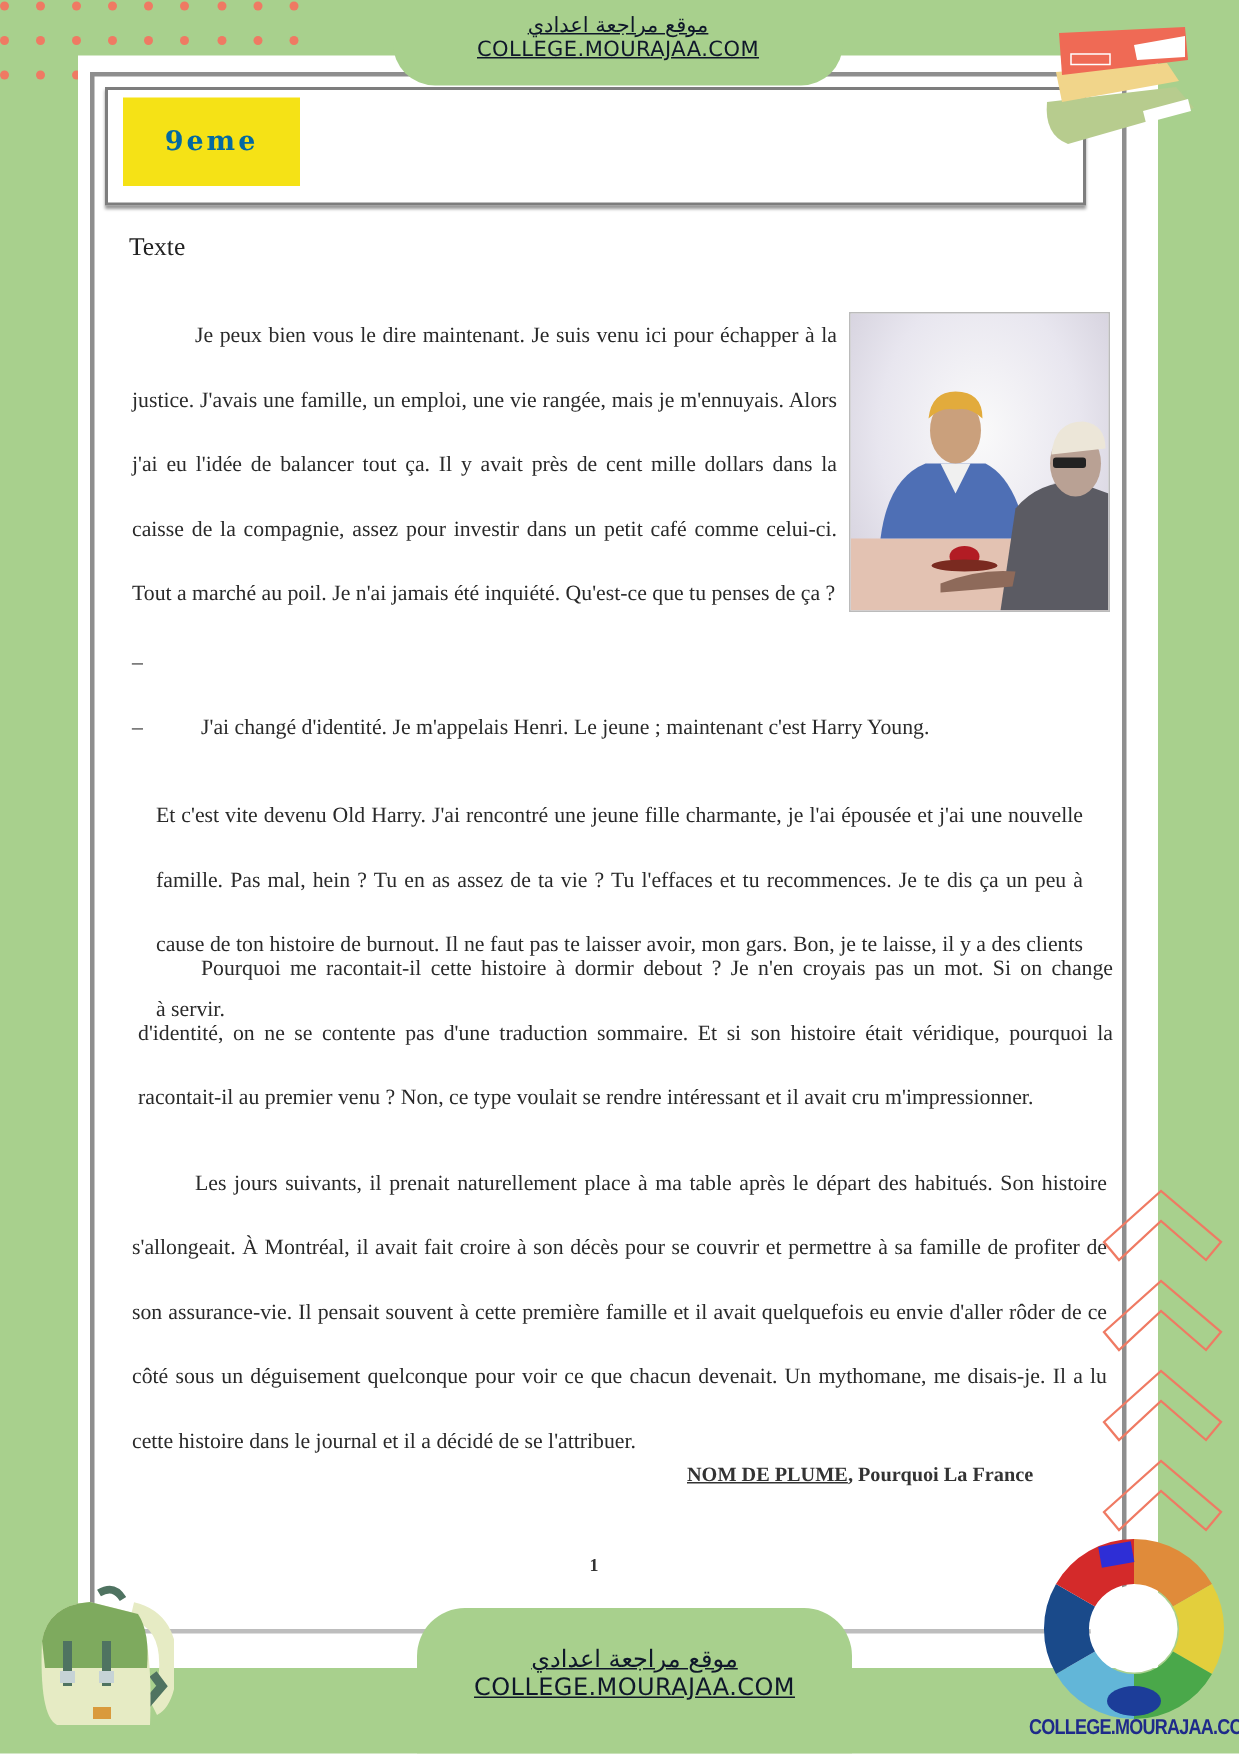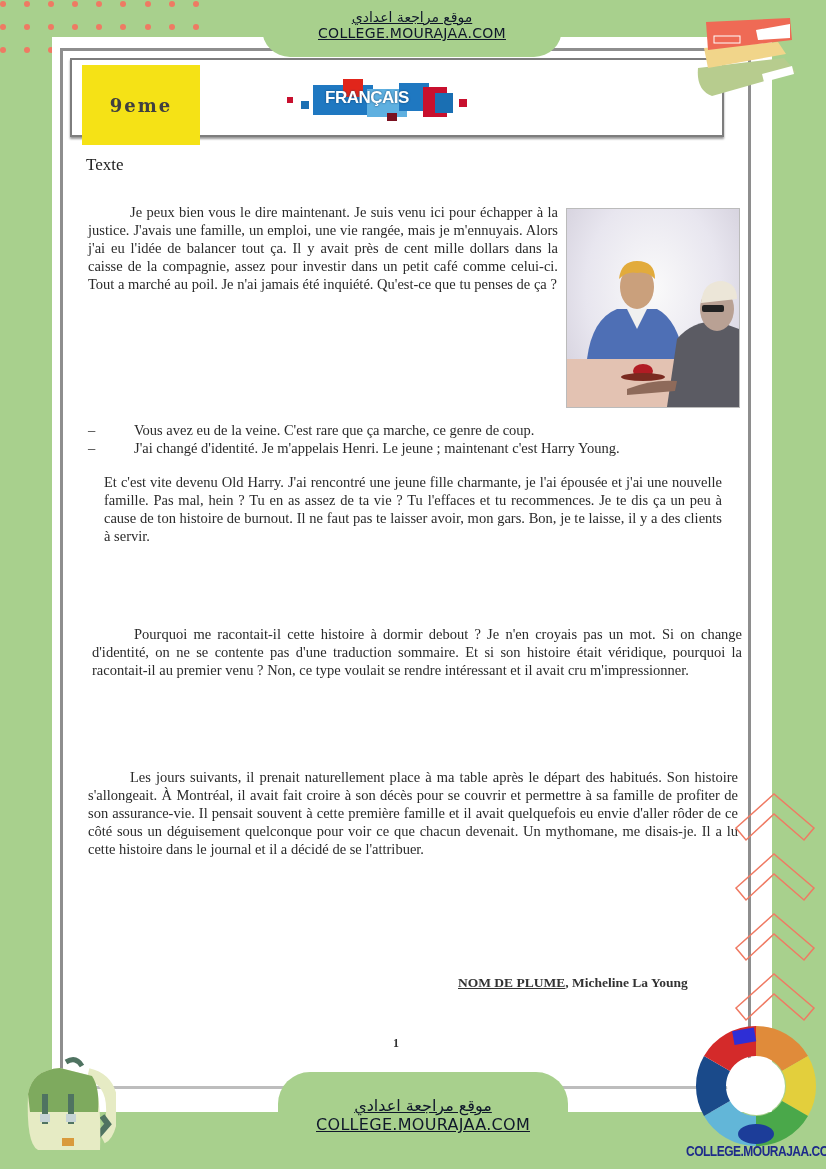--- a/index.html
+++ b/index.html
@@ -2,26 +2,26 @@
 <html><head>
 <meta charset="utf-8">
 <style>
   html, body { margin:0; padding:0; }
   body { width:826px; height:1169px; position:relative; overflow:hidden; background:#a8d08d; font-family:"Liberation Serif", serif; }
   .dots { position:absolute; left:0; top:0; width:200px; height:52px; }
   .dot { position:absolute; width:6px; height:6px; border-radius:50%; background:#ef7a63; }
   .page { position:absolute; left:52px; top:37px; width:720px; height:1075px; background:#fff; }
   .frame { position:absolute; left:60px; top:48px; width:685px; height:1035px; border:3px solid #8e8e8e; border-bottom-color:#bdbdbd; }
   .header-box { position:absolute; left:70px; top:58px; width:650px; height:75px; border:2px solid #7d7d7d; background:#fff; box-shadow:0 2px 2px #999; }
-  .level-badge { position:absolute; left:10px; top:5px; width:118px; height:80px; background:#f5e216; display:flex; align-items:center; justify-content:center; font-family:"DejaVu Serif", serif; font-weight:bold; font-size:18px; color:#404040; letter-spacing:2px; }
+  .level-badge { position:absolute; left:10px; top:5px; width:118px; height:59px; background:#f5e216; display:flex; align-items:center; justify-content:center; font-family:"DejaVu Serif", serif; font-weight:bold; font-size:18px; color:#0369a1; letter-spacing:2px; }
   .logo-fr { position:absolute; left:215px; top:15px; width:190px; height:48px; }
   .logo-fr .blk { position:absolute; }
   .logo-fr .txt { position:absolute; left:38px; top:13px; font-family:"Liberation Sans", sans-serif; font-weight:bold; font-size:17px; color:#fff; text-shadow:0 0 2px #0b3d6b; letter-spacing:-0.5px; }
   .title { position:absolute; left:86px; top:155px; font-size:17px; font-weight:normal; color:#222; }
-  .txt-block { position:absolute; color:#2a2a2a; font-size:14.5px; line-height:18px; text-align:justify; }
+  .txt-block { position:absolute; color:#2a2a2a; font-size:14.5px; line-height:43px; text-align:justify; }
   .txt-block p { margin:16px; }
   .indent { text-indent:42px; }
   .dash-line { display:flex; }
   .dash { width:46px; flex:none; }
   .illustration { position:absolute; left:566px; top:208px; width:172px; height:198px; border:1px solid #bbb; background:radial-gradient(ellipse at 50% 40%, #fafafa 0%, #e8e6ef 55%, #cfcbd8 100%); overflow:hidden; }
   .signature { position:absolute; left:458px; top:975px; font-size:13.5px; font-weight:bold; color:#333; }
   .signature u { text-decoration:underline; }
   .pagenum { position:absolute; left:393px; top:1036px; font-size:12px; font-weight:bold; color:#333; }
   .banner { position:absolute; background:#a8d08d; color:#0f172a; text-align:center; font-family:"DejaVu Sans", sans-serif; font-weight:normal; }
   .banner-top { left:262px; top:0; width:300px; height:57px; border-radius:0 0 28px 28px; }
@@ -63,33 +63,20 @@
     <span class="dot" style="left:145px;top:47px"></span>
     <span class="dot" style="left:169px;top:47px"></span>
     <span class="dot" style="left:193px;top:47px"></span>
 </div>
 
 <div class="page"></div>
 <div class="frame"></div>
 
 <div class="header-box">
   <div class="level-badge">9eme</div>
-  <div class="logo-fr">
-    <span class="blk" style="left:0;top:22px;width:6px;height:6px;background:#c8102e"></span>
-    <span class="blk" style="left:14px;top:26px;width:8px;height:8px;background:#1a6fb3"></span>
-    <span class="blk" style="left:26px;top:10px;width:60px;height:30px;background:#1f78c1"></span>
-    <span class="blk" style="left:56px;top:4px;width:20px;height:18px;background:#e1251b"></span>
-    <span class="blk" style="left:80px;top:14px;width:40px;height:28px;background:#5fb0e0"></span>
-    <span class="blk" style="left:112px;top:8px;width:30px;height:28px;background:#1f78c1"></span>
-    <span class="blk" style="left:136px;top:12px;width:24px;height:30px;background:#c8102e"></span>
-    <span class="blk" style="left:148px;top:18px;width:18px;height:20px;background:#1a6fb3"></span>
-    <span class="blk" style="left:172px;top:24px;width:8px;height:8px;background:#c8102e"></span>
-    <span class="blk" style="left:100px;top:38px;width:10px;height:8px;background:#7a1020"></span>
-    <span class="txt">FRANÇAIS</span>
-  </div>
 </div>
 
 <div class="title">Texte</div>
 
 <div class="illustration">
   <svg width="172" height="198" viewBox="0 0 172 198">
     <rect x="0" y="150" width="172" height="48" fill="#e3c2b2"></rect>
     <path d="M20 150 Q25 110 50 100 L90 100 Q110 110 118 150 Z" fill="#4e6fb5"></path>
     <path d="M60 100 L70 120 L80 100 Z" fill="#f0f0f0"></path>
     <ellipse cx="70" cy="78" rx="17" ry="22" fill="#caa07c"></ellipse>
@@ -102,35 +89,34 @@
     <ellipse cx="76" cy="168" rx="22" ry="4" fill="#7a2a20"></ellipse>
     <path d="M60 180 Q85 170 110 172 L108 182 Q85 184 60 186Z" fill="#8e6a5a"></path>
   </svg>
 </div>
 
 <div class="txt-block indent" style="left:88px; top:203px; width:470px;">Je peux bien vous le dire maintenant. Je suis venu ici pour échapper à la justice. J'avais une famille, un emploi, une vie rangée, mais je m'ennuyais. Alors j'ai eu l'idée de balancer tout ça. Il y avait près de cent mille dollars dans la caisse de la compagnie, assez pour investir dans un petit café comme celui-ci. Tout a marché au poil. Je n'ai jamais été inquiété. Qu'est-ce que tu penses de ça ?</div>
 
 <div class="txt-block" style="left:88px; top:421px; width:650px;">
   <div class="dash-line">
     <span class="dash">–</span>
-    <span>Vous avez eu de la veine. C'est rare que ça marche, ce genre de coup.</span>
   </div>
   <div class="dash-line">
     <span class="dash">–</span>
     <span>J'ai changé d'identité. Je m'appelais Henri. Le jeune ; maintenant c'est Harry Young.</span>
   </div>
   <p>Et c'est vite devenu Old Harry. J'ai rencontré une jeune fille charmante, je l'ai épousée et j'ai une nouvelle famille. Pas mal, hein ? Tu en as assez de ta vie ? Tu l'effaces et tu recommences. Je te dis ça un peu à cause de ton histoire de burnout. Il ne faut pas te laisser avoir, mon gars. Bon, je te laisse, il y a des clients à servir.</p>
 </div>
 
 <div class="txt-block indent" style="left:92px; top:625px; width:650px;">Pourquoi me racontait-il cette histoire à dormir debout ? Je n'en croyais pas un mot. Si on change d'identité, on ne se contente pas d'une traduction sommaire. Et si son histoire était véridique, pourquoi la racontait-il au premier venu ? Non, ce type voulait se rendre intéressant et il avait cru m'impressionner.</div>
 
 <div class="txt-block indent" style="left:88px; top:768px; width:650px;">Les jours suivants, il prenait naturellement place à ma table après le départ des habitués. Son histoire s'allongeait. À Montréal, il avait fait croire à son décès pour se couvrir et permettre à sa famille de profiter de son assurance-vie. Il pensait souvent à cette première famille et il avait quelquefois eu envie d'aller rôder de ce côté sous un déguisement quelconque pour voir ce que chacun devenait. Un mythomane, me disais-je. Il a lu cette histoire dans le journal et il a décidé de se l'attribuer.</div>
 
 <div class="signature">
-  <u>NOM DE PLUME</u><span>, Micheline La Young</span>
+  <u>NOM DE PLUME</u><span>, Pourquoi La France</span>
 </div>
 
 <div class="pagenum">1</div>
 
 <div class="banner banner-top">
   <span class="ar" style="margin-top:9px">موقع مراجعة اعدادي</span>
   <span class="url">COLLEGE.MOURAJAA.COM</span>
 </div>
 
 <div class="banner banner-bot">

